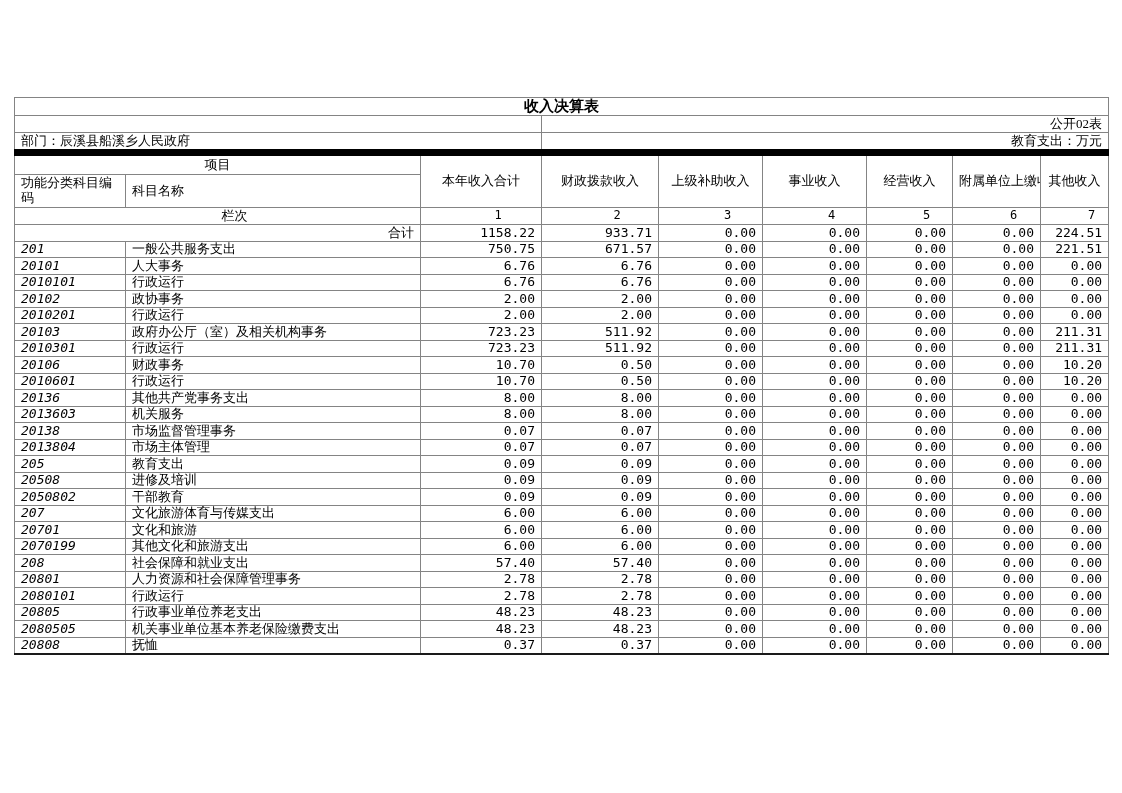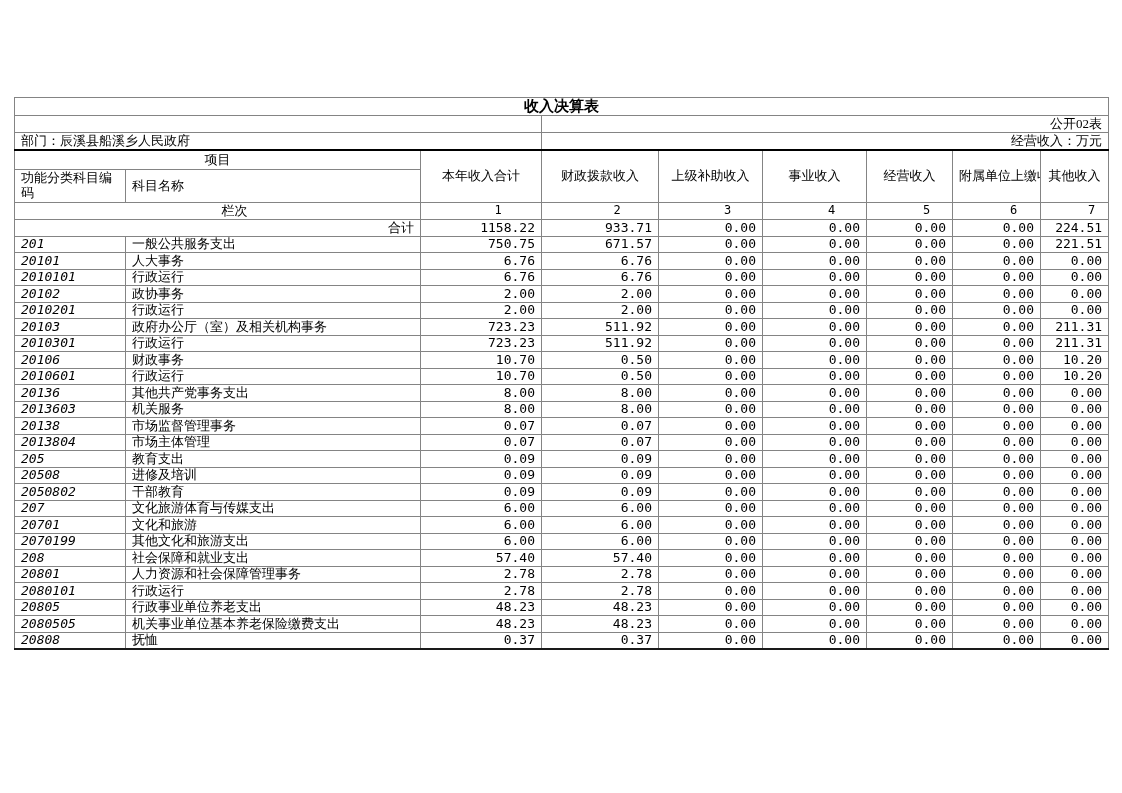--- a/index.html
+++ b/index.html
@@ -38,21 +38,21 @@
     height: 16px;
     text-align: center;
     font-weight: bold;
     font-size: 15px;
     white-space: nowrap;
   }
   
   tr.meta-row td { height: 16px; white-space: nowrap; }
   td.meta-right { text-align: right; }
   td.bold { font-weight: bold; }
-  tr.meta-dept td { border-bottom: 2px solid #000000; margin-left: 44px; }
+  tr.meta-dept td { border-bottom: 7px solid #000000; margin-left: 44px; }
   
   tr.head-1 th { height: 18px; text-align: center; white-space: nowrap; }
   tr.head-2 th { height: 32px; text-align: left; }
   th.wrap { white-space: normal; }
   th.th-other { padding: 0 10px; white-space: normal; }
   
   tr.lanci-row td {
     height: 16px;
     text-align: center;
     font-family: "DejaVu Sans Mono", monospace;
@@ -100,21 +100,21 @@
       <td colspan="9">收入决算表</td>
     </tr>
 
     <tr class="meta-row">
       <td colspan="3"></td>
       <td colspan="6" class="meta-right bold">公开02表</td>
     </tr>
 
     <tr class="meta-row meta-dept">
       <td colspan="3">部门：辰溪县船溪乡人民政府</td>
-      <td colspan="6" class="meta-right">经营收入：万元</td>
+      <td colspan="6" class="meta-right">教育支出：万元</td>
     </tr>
 
     <tr class="head-1">
       <th colspan="2">项目</th>
       <th rowspan="2">本年收入合计</th>
       <th rowspan="2">财政拨款收入</th>
       <th rowspan="2">上级补助收入</th>
       <th rowspan="2">事业收入</th>
       <th rowspan="2">经营收入</th>
       <th rowspan="2" class="wrap">附属单位上缴收入</th>

